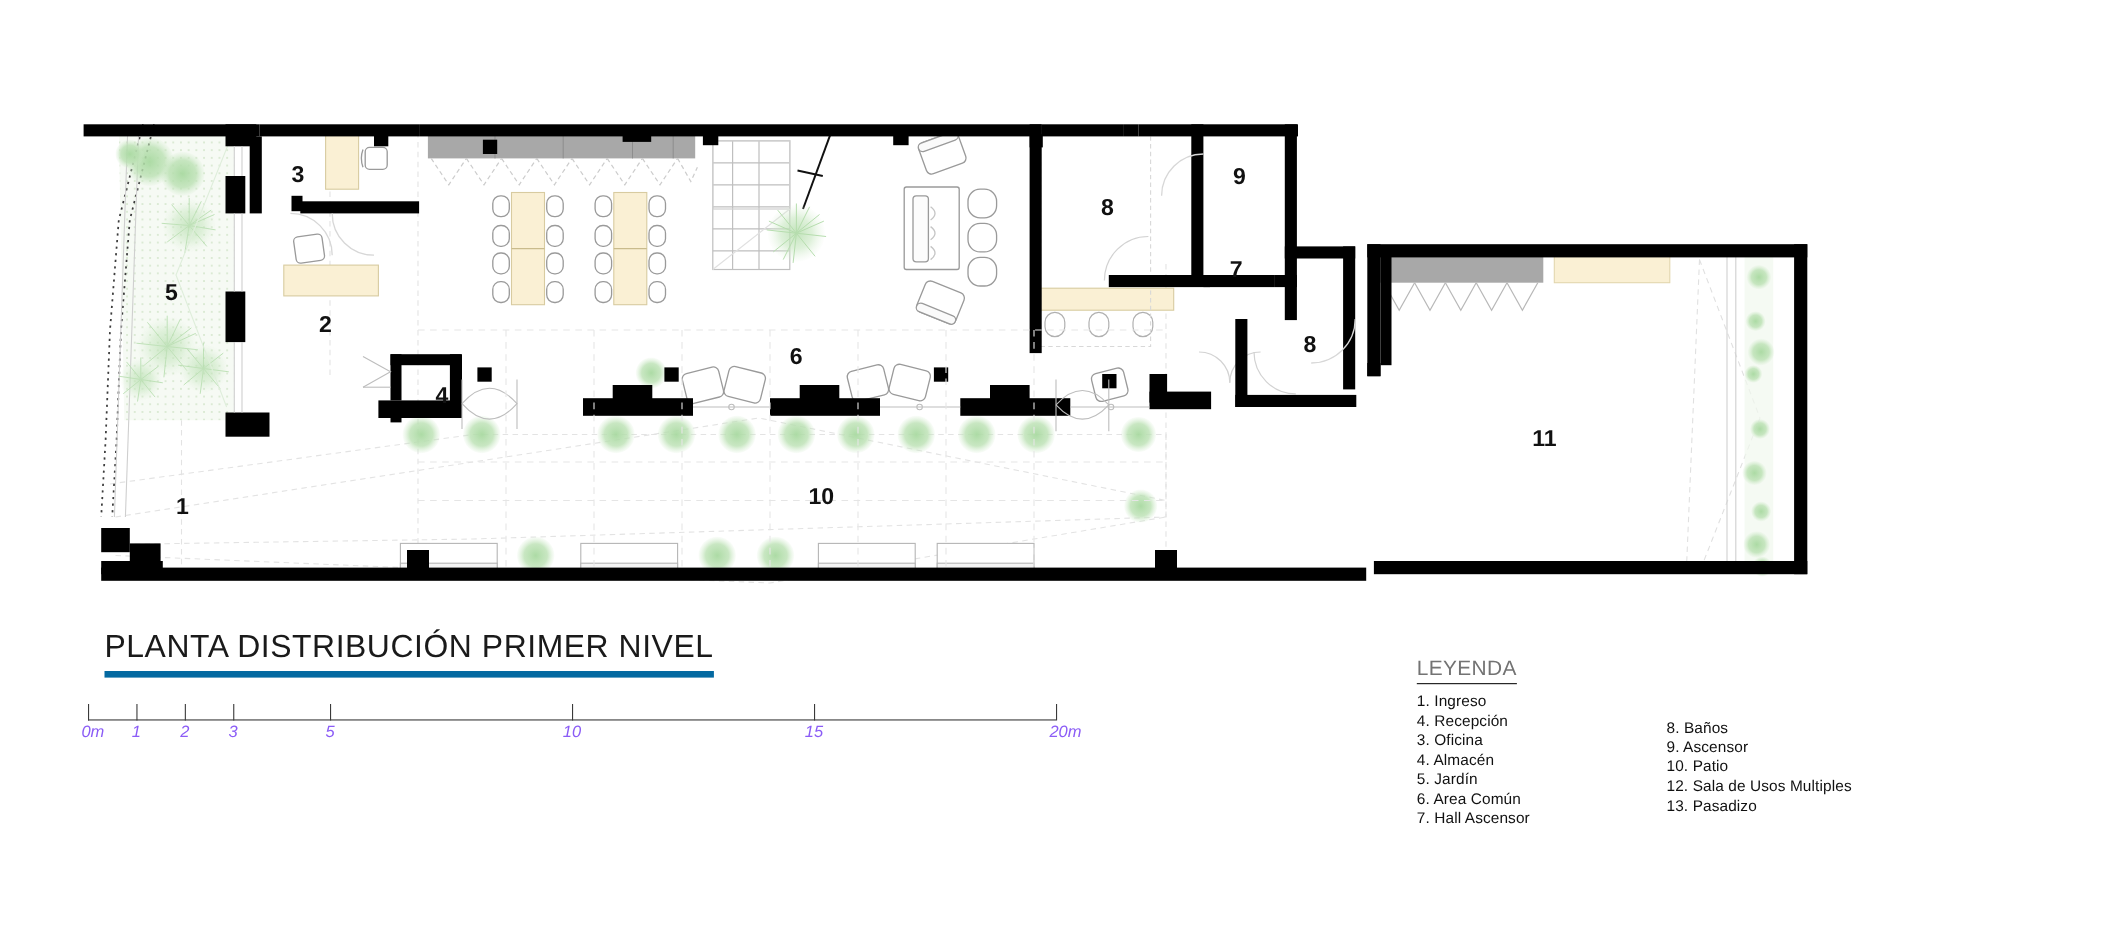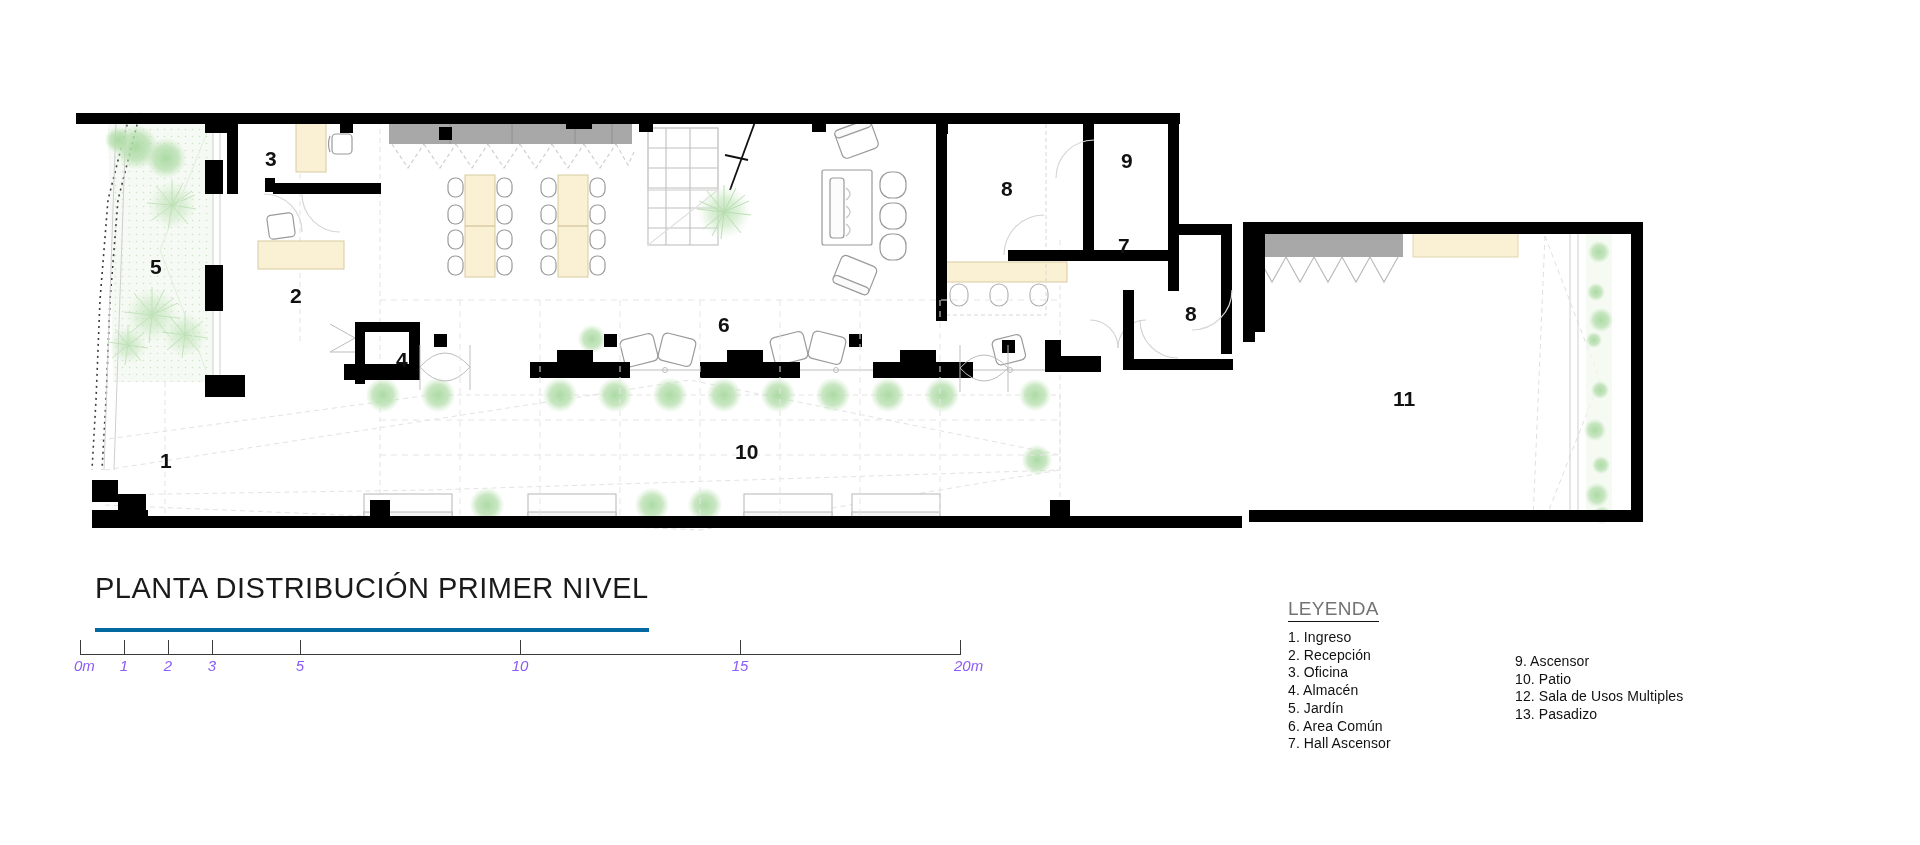--- a/index.html
+++ b/index.html
@@ -47,22 +47,22 @@
     width: 900px;
   }
   #plan-title {
     font-family: "Liberation Sans", sans-serif;
     font-size: 29px;
     font-weight: 400;
     color: #1a1a1a;
     letter-spacing: 0.5px;
     white-space: nowrap;
     display: inline-block;
-    padding-bottom: 23px;
-    border-bottom: 4px solid #0369a1;
+    padding-bottom: 5px;
+    border-bottom: 6px solid #0369a1;
   }
 
   
   #scale-bar {
     position: absolute;
     left: 80px;
     top: 636px;
     width: 880px;
     height: 48px;
   }
@@ -570,29 +570,30 @@
     <div class="scale-label" style="left:440px;">10</div>
     <div class="scale-label" style="left:660px;">15</div>
     <div class="scale-label last" style="left:880px;">20m</div>
   </div>
 
   <div id="legend">
     <div id="legend-title">LEYENDA</div>
     <div id="legend-cols">
       <div class="legend-col left">
         <div class="legend-item">1. Ingreso</div>
-        <div class="legend-item">2. Recepción</div>
+        <div class="legend-item">4. Recepción</div>
         <div class="legend-item">3. Oficina</div>
         <div class="legend-item">4. Almacén</div>
         <div class="legend-item">5. Jardín</div>
         <div class="legend-item">6. Area Común</div>
         <div class="legend-item">7. Hall Ascensor</div>
       </div>
       <div class="legend-col right">
         <div class="legend-spacer"></div>
+        <div class="legend-item">8. Baños</div>
         <div class="legend-item">9. Ascensor</div>
         <div class="legend-item">10. Patio</div>
         <div class="legend-item">12. Sala de Usos Multiples</div>
         <div class="legend-item">13. Pasadizo</div>
       </div>
     </div>
   </div>
 
 </div>
 

